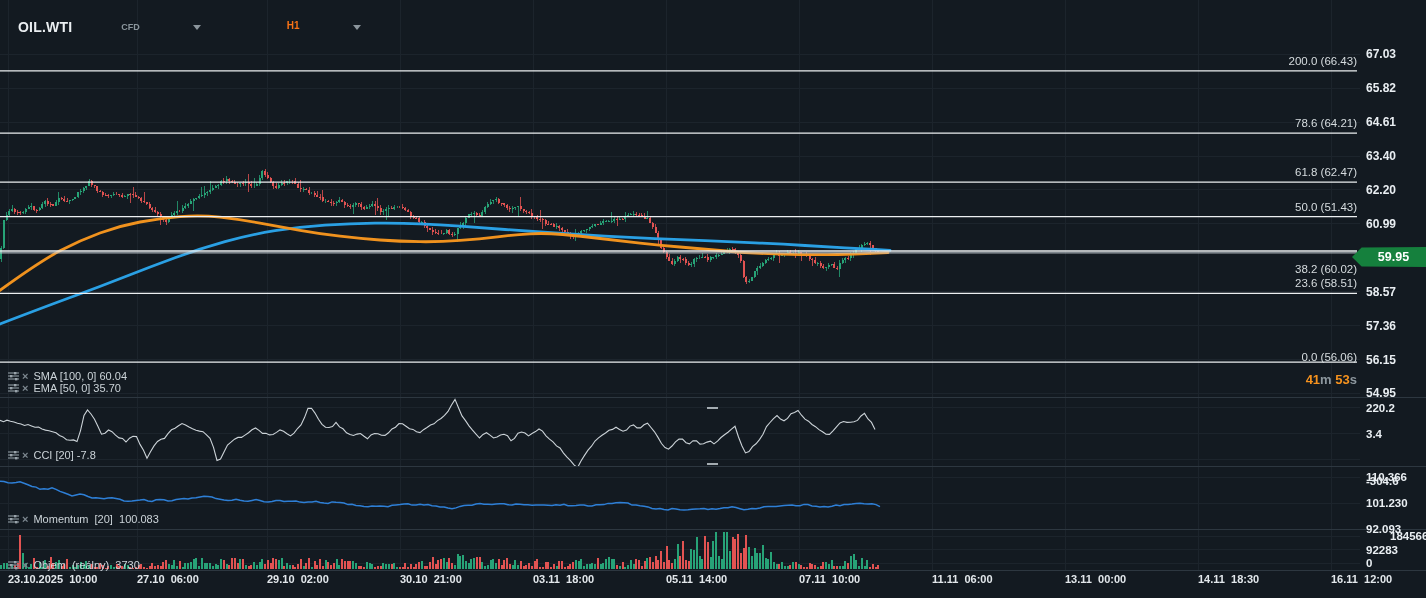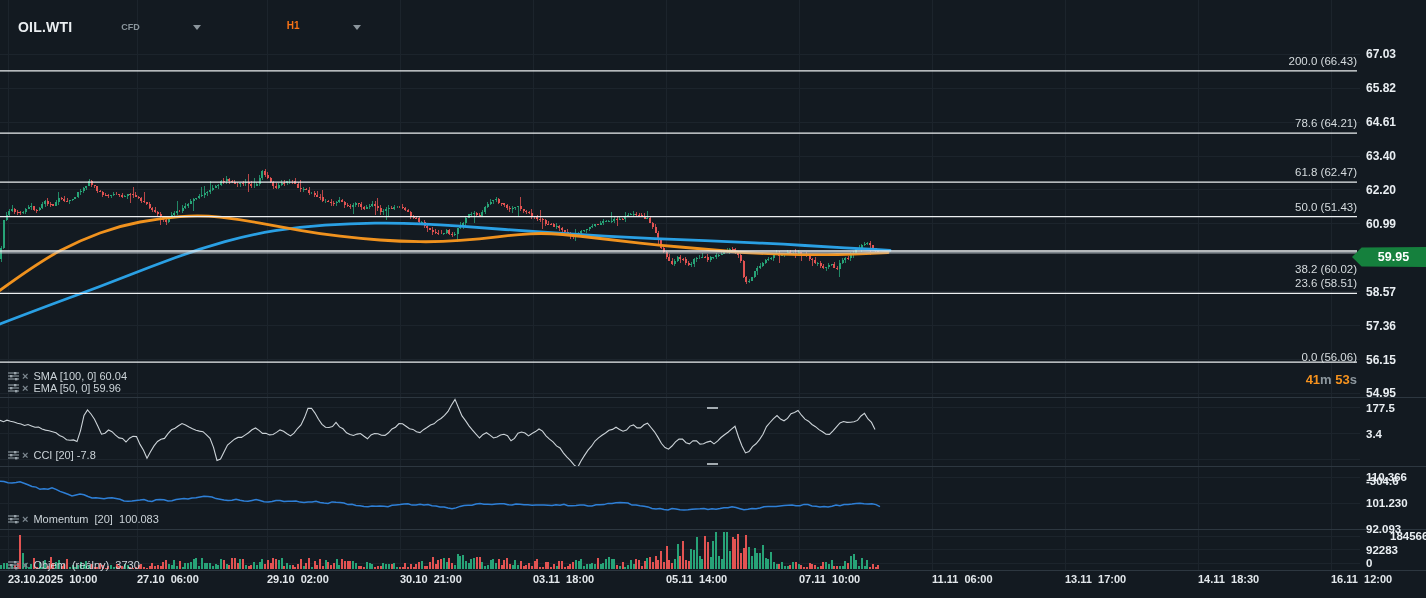--- a/index.html
+++ b/index.html
@@ -1094,21 +1094,21 @@
             <line x1="0" y1="8" x2="11" y2="8"></line>
           </g>
           <g fill="#9aa4ab">
             <rect x="6" y="1" width="2.4" height="2.4"></rect>
             <rect x="2" y="4" width="2.4" height="2.4"></rect>
             <rect x="7" y="7" width="2.4" height="2.4"></rect>
           </g>
         </svg>
     </span>
     <span class="xic">×</span>
-    <span class="txt">EMA [50, 0] 59.96</span>
+    <span class="txt">EMA [50, 0] 35.70</span>
   </div>
   <div class="legend" style="left:8px;top:449px;">
     <span class="ic">
       <svg width="11" height="10">
           <g stroke="#7d8890" stroke-width="1.3">
             <line x1="0" y1="2" x2="11" y2="2"></line>
             <line x1="0" y1="5" x2="11" y2="5"></line>
             <line x1="0" y1="8" x2="11" y2="8"></line>
           </g>
           <g fill="#9aa4ab">
@@ -1173,34 +1173,34 @@
       <div class="lbl axis-price" style="top: 318.688px;">57.36</div>
       <div class="lbl axis-price" style="top: 352.684px;">56.15</div>
       <div class="lbl axis-price" style="top: 386.4px;">54.95</div>
       <div class="fib-lbl" style="top: 53.8576px;">200.0 (66.43)</div>
       <div class="fib-lbl" style="top: 116.231px;">78.6 (64.21)</div>
       <div class="fib-lbl" style="top: 165.118px;">61.8 (62.47)</div>
       <div class="fib-lbl" style="top: 199.676px;">50.0 (51.43)</div>
       <div class="fib-lbl" style="top: 237px; margin-top: 25px;">38.2 (60.02)</div>
       <div class="fib-lbl" style="top: 276.378px;">23.6 (58.51)</div>
       <div class="fib-lbl" style="top: 350px;">0.0 (56.06)</div>
-      <div class="lbl ind-lbl" style="top: 400.5px;">177.5</div>
+      <div class="lbl ind-lbl" style="top: 400.5px;">220.2</div>
       <div class="lbl ind-lbl" style="top: 426.5px;">3.4</div>
       <div class="lbl ind-lbl" style="top: 474px;">-304.6</div>
       <div class="lbl ind-lbl" style="top: 470px;">110.366</div>
       <div class="lbl ind-lbl" style="top: 496px;">101.230</div>
       <div class="lbl ind-lbl" style="top: 522px;">92.093</div>
       <div class="lbl ind-lbl" style="top: 529px; margin-left: 24px;">184566</div>
       <div class="lbl ind-lbl" style="top: 542.5px;">92283</div>
       <div class="lbl ind-lbl" style="top: 556px;">0</div>
       <div class="time-lbl" style="left: 8px;">23.10.2025  10:00</div>
       <div class="time-lbl" style="left: 137px;">27.10  06:00</div>
       <div class="time-lbl" style="left: 267px;">29.10  02:00</div>
       <div class="time-lbl" style="left: 400px;">30.10  21:00</div>
       <div class="time-lbl" style="left: 533px;">03.11  18:00</div>
       <div class="time-lbl" style="left: 666px;">05.11  14:00</div>
       <div class="time-lbl" style="left: 799px;">07.11  10:00</div>
       <div class="time-lbl" style="left: 932px;">11.11  06:00</div>
-      <div class="time-lbl" style="left: 1065px;">13.11  17:00</div>
+      <div class="time-lbl" style="left: 1065px;">13.11  00:00</div>
       <div class="time-lbl" style="left: 1198px;">14.11  18:30</div>
       <div class="time-lbl" style="left: 1331px;">16.11  12:00</div>
     </div>
 </div>
 
 </body></html>

